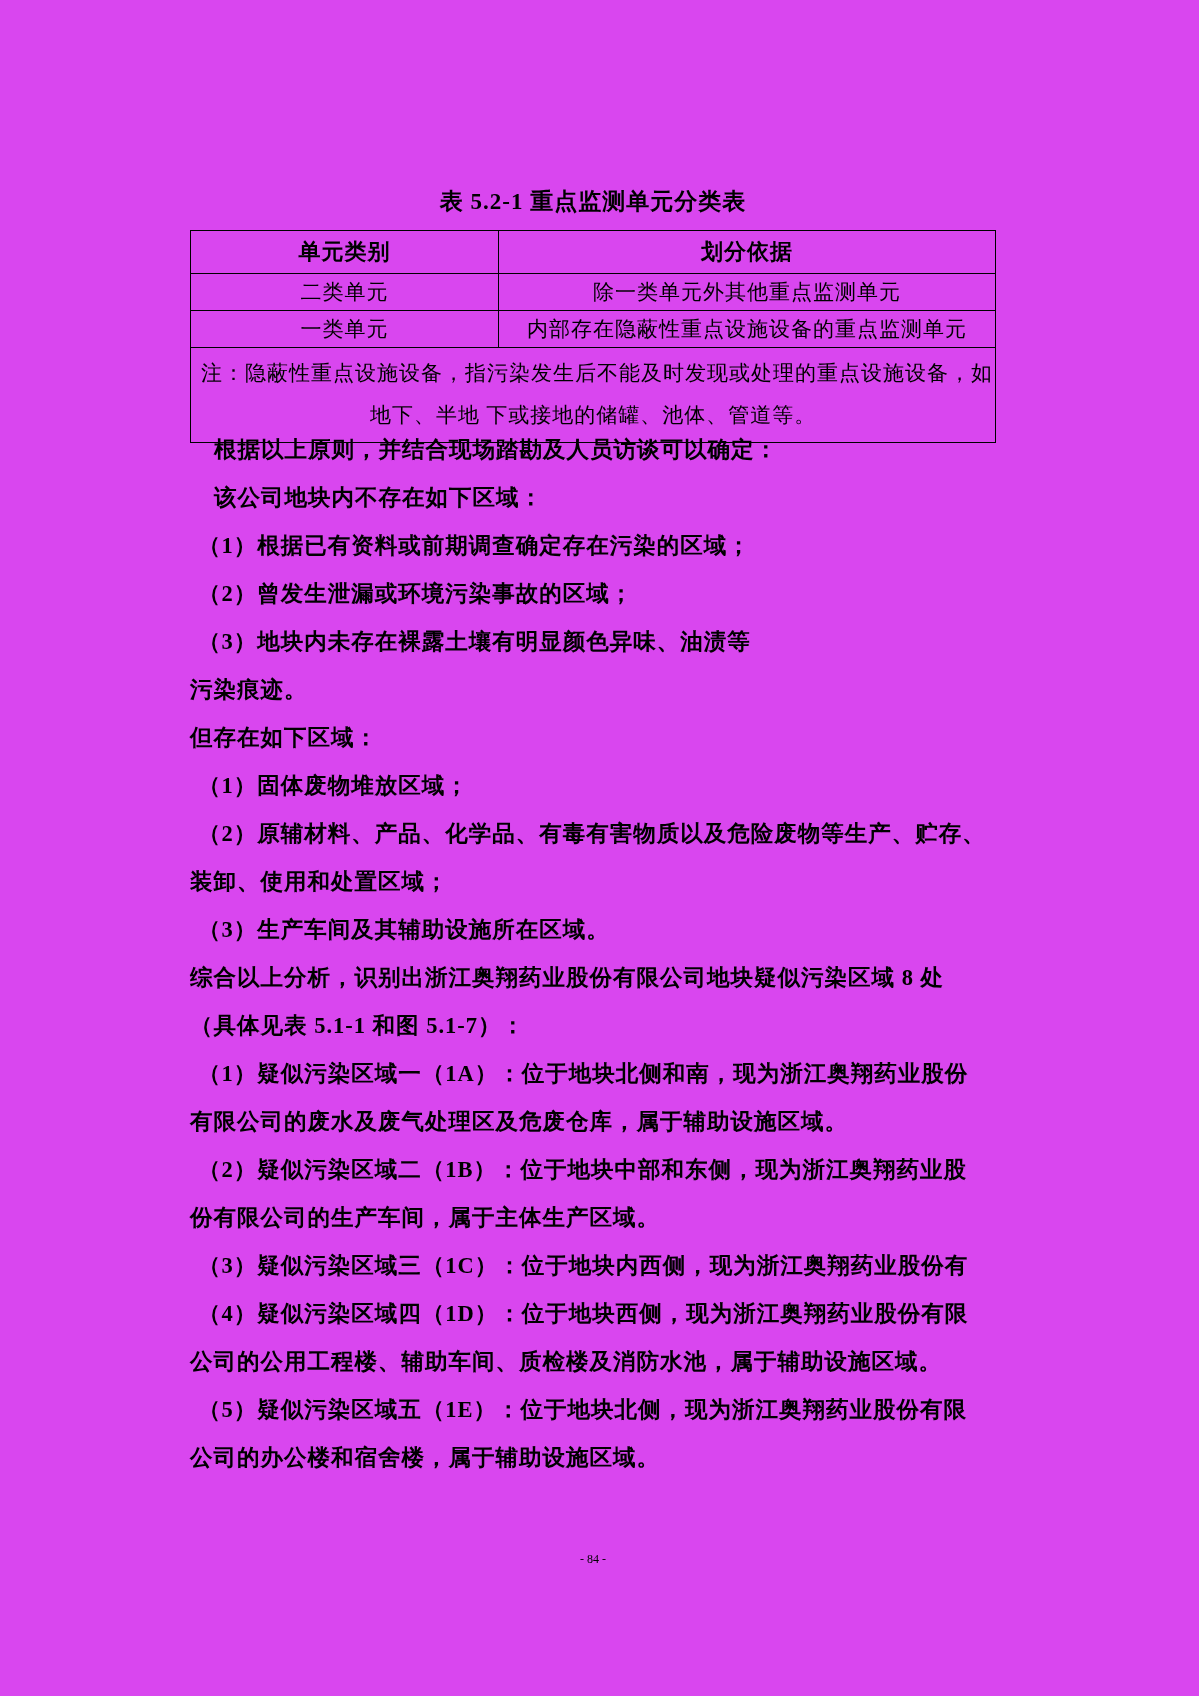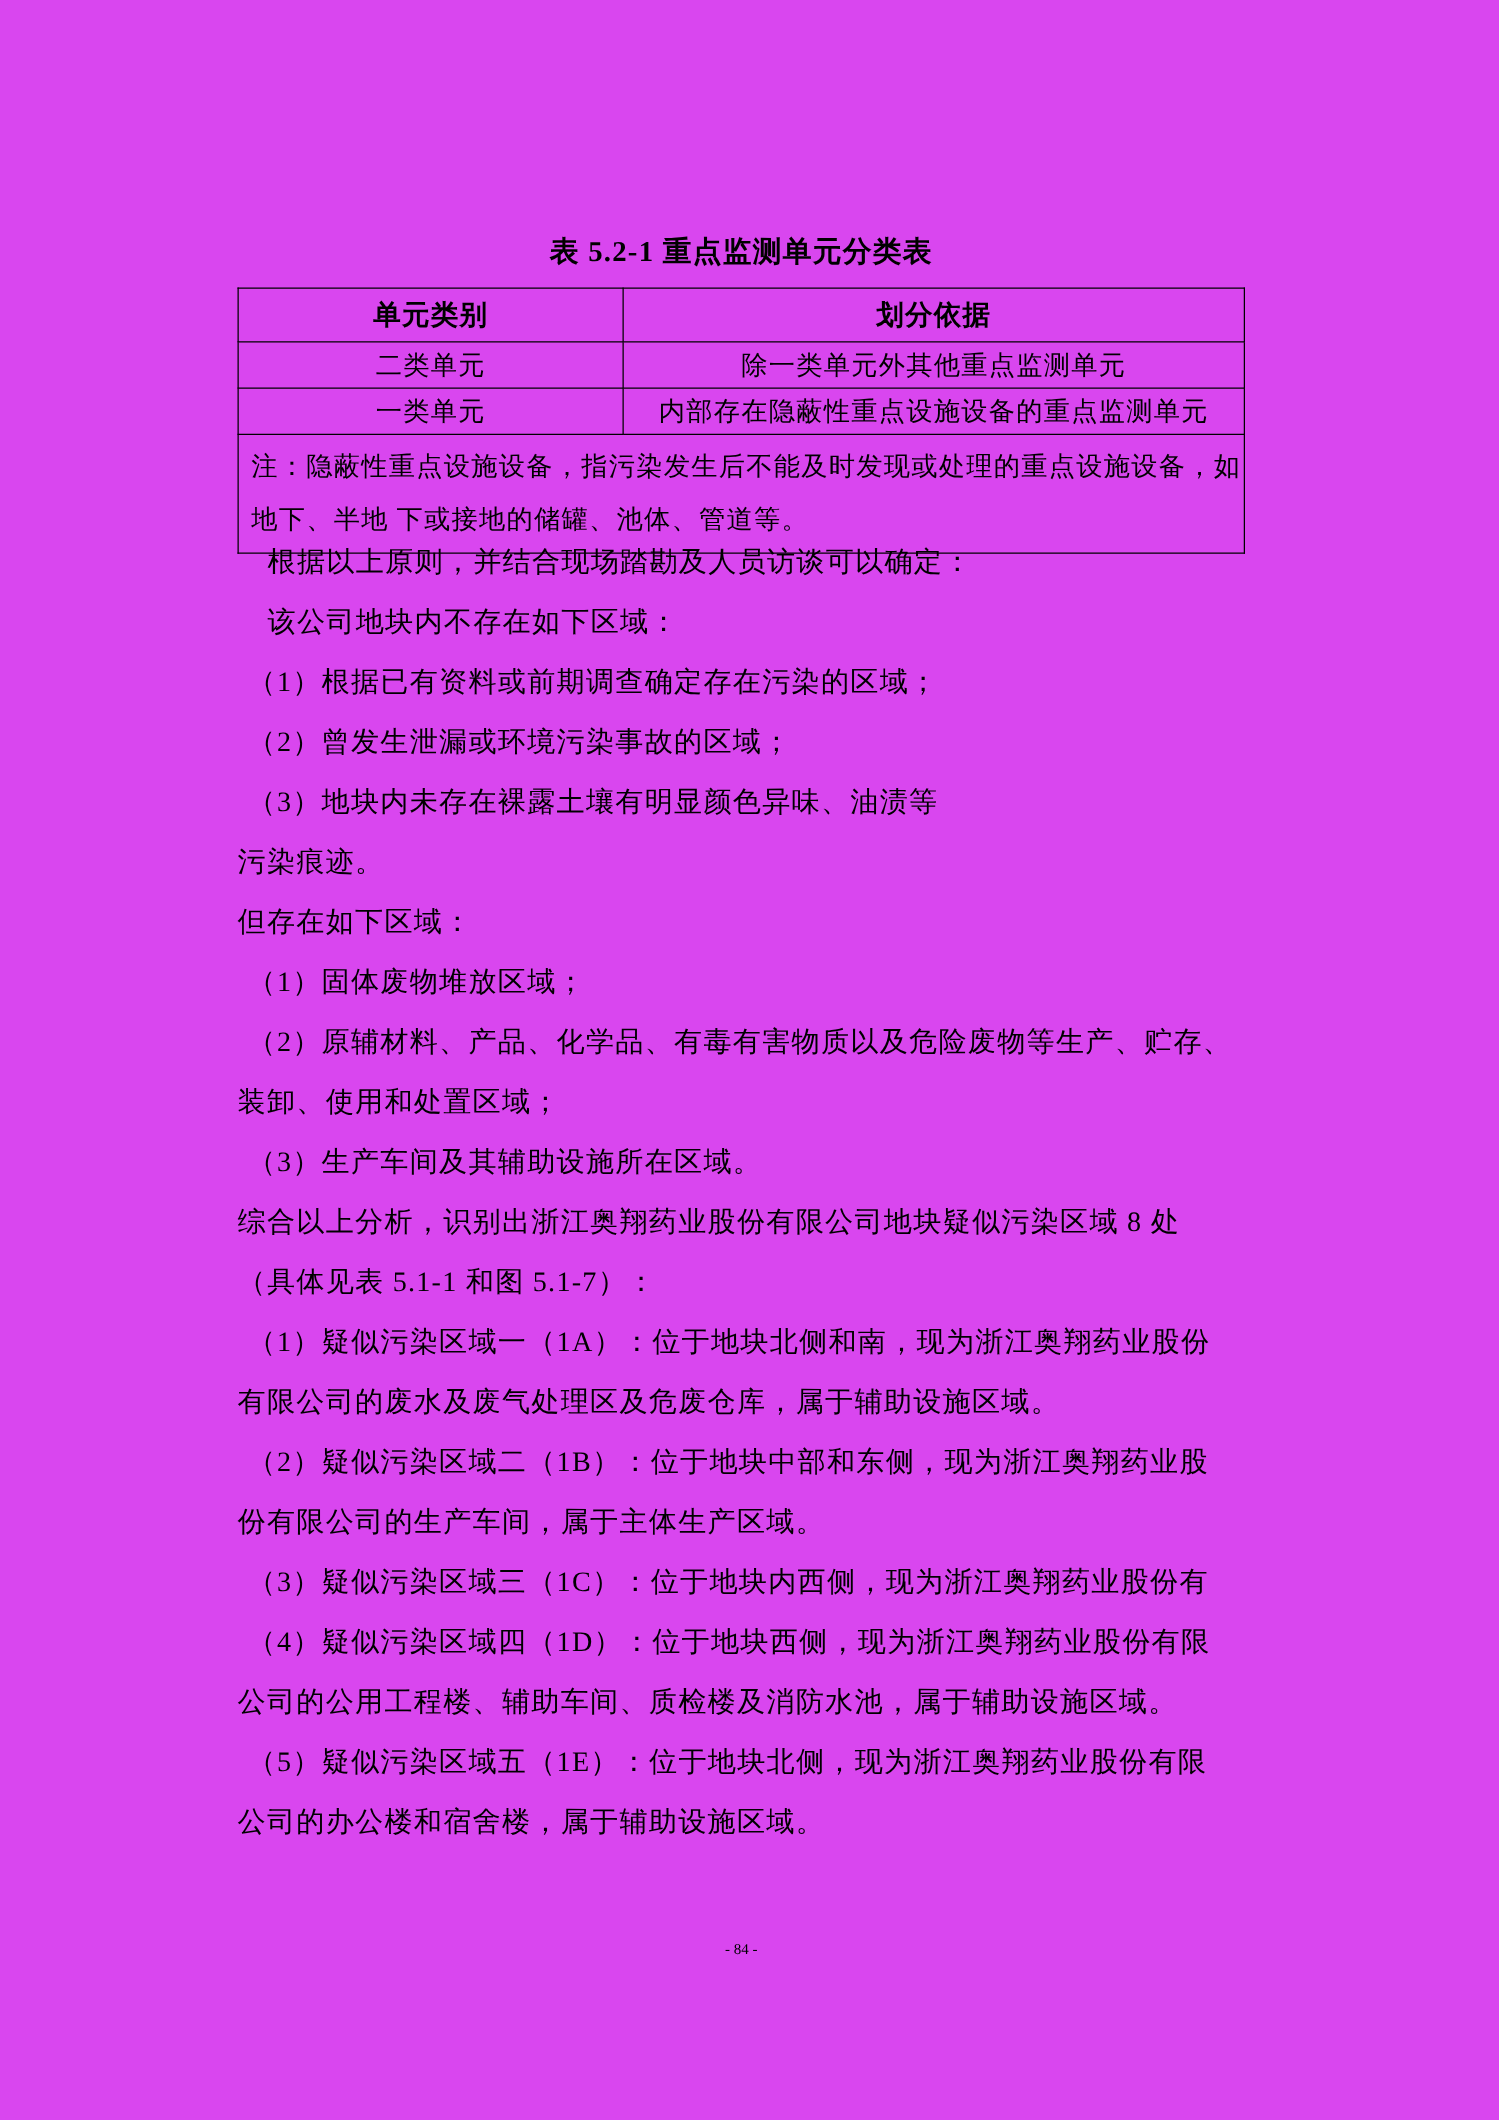--- a/index.html
+++ b/index.html
@@ -53,33 +53,35 @@
     height: 36px;
     text-align: center;
   }
   table.unit-table td.note-cell {
     text-align: left;
     padding: 4px 10px 6px 10px;
   }
   .note-line {
     line-height: 42px;
     white-space: nowrap;
+    text-align: center;
   }
   .body-lines {
     position: absolute;
     top: 426px;
     left: 190px;
     width: 810px;
     font-size: 22.5px;
     letter-spacing: 1px;
   }
   .body-lines .line {
     height: 48px;
     line-height: 48px;
     white-space: nowrap;
+    font-weight: bold;
   }
   .footer {
     position: absolute;
     top: 1552px;
     left: 190px;
     width: 806px;
     text-align: center;
     font-size: 12px;
   }
 </style>

